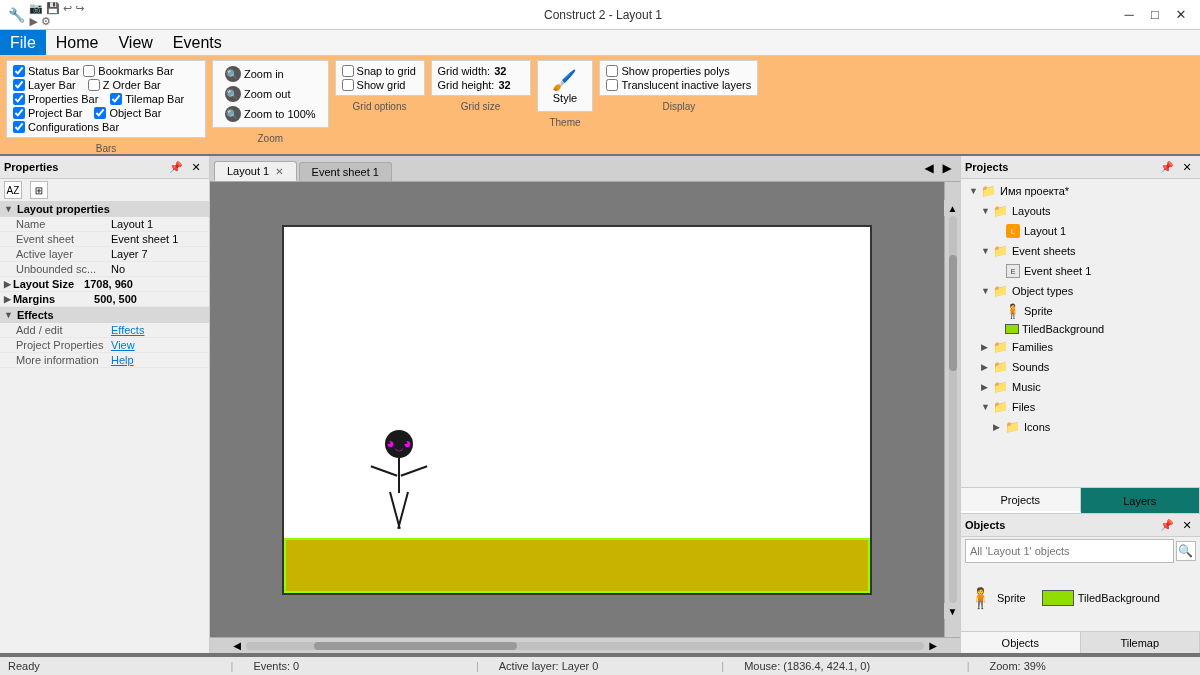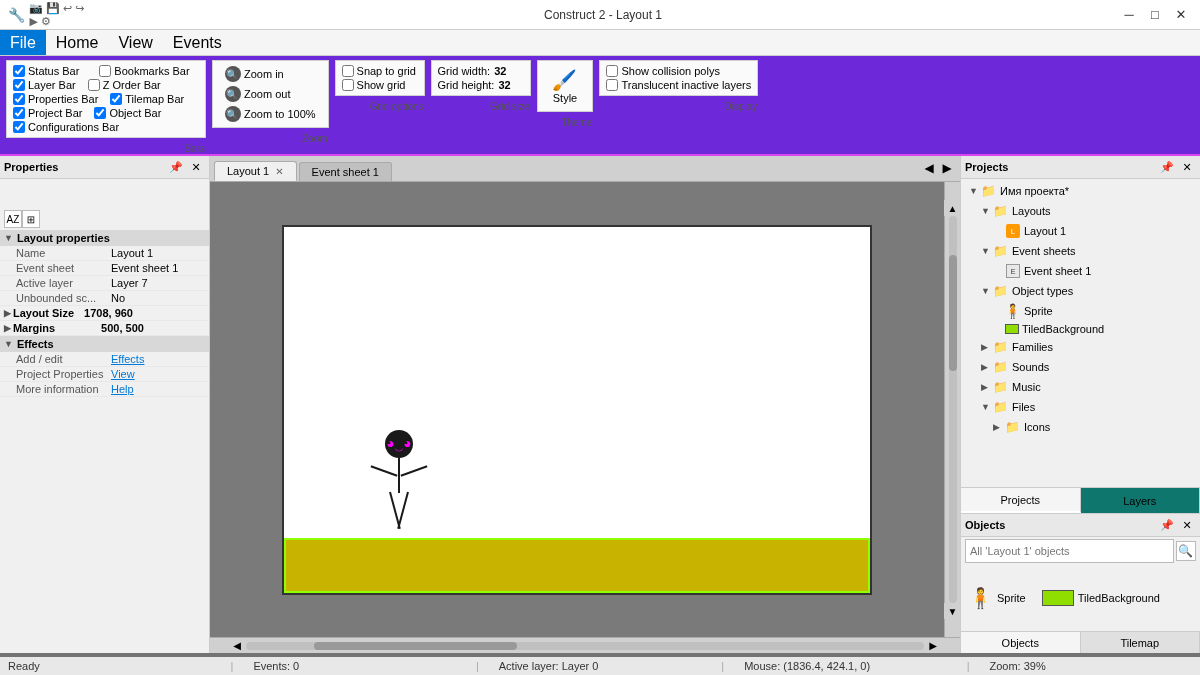--- a/index.html
+++ b/index.html
@@ -10,43 +10,43 @@
     #titlebar-title { flex: 1; text-align: center; font-size: 12px; color: #333; }
     #titlebar-controls { display: flex; gap: 4px; }
     .title-btn { width: 22px; height: 22px; border: none; background: transparent; cursor: pointer; font-size: 13px; display: flex; align-items: center; justify-content: center; color: #333; }
 
     
     #menubar { height: 26px; background: #f5f5f5; display: flex; align-items: center; border-bottom: 1px solid #ccc; }
     .menu-item { padding: 8px 10px; height: 100%; display: flex; align-items: center; cursor: pointer; font-size: 16px; }
     .menu-item.active { background: #0078d7; color: #fff; }
 
     
-    #ribbon { height: 100px; background: #6d28d9; border-bottom: 2px solid #d946ef; display: flex; flex-direction: column; }
+    #ribbon { height: 100px; background: #fdba74; border-bottom: 2px solid #737373; display: flex; flex-direction: column; }
     #ribbon-content { flex: 1; display: flex; align-items: flex-start; padding: 4px 4px 0 4px; gap: 2px; }
     .ribbon-group { border: 1px solid #d0d0d0; margin: 0 2px; padding: 4px 6px; display: flex; flex-direction: column; gap: 2px; background: #fafafa; min-width: 60px; position: relative; }
-    .ribbon-group-label { position: absolute; bottom: -17px; left: 0; right: 0; text-align: right; font-size: 10px; color: #555; }
+    .ribbon-group-label { position: absolute; bottom: -17px; left: 0; right: 0; text-align: center; font-size: 10px; color: #555; }
     .ribbon-row { display: flex; align-items: center; gap: 4px; white-space: nowrap; font-size: 11px; }
     .checkbox-wrap { display: flex; align-items: center; gap: 3px; }
     .checkbox-wrap input[type=checkbox] { width: 12px; height: 12px; }
     .zoom-btn { display: flex; align-items: center; gap: 3px; padding: 1px 6px; background: transparent; border: none; cursor: pointer; font-size: 11px; }
     .zoom-icon { width: 16px; height: 16px; background: #555; border-radius: 50%; display: inline-flex; align-items: center; justify-content: center; color: #fff; font-size: 10px; font-weight: bold; }
     .style-btn { display: flex; flex-direction: column; align-items: center; padding: 2px 8px; cursor: pointer; border: 1px solid transparent; }
     .style-icon { font-size: 20px; }
 
     
     #main { display: flex; height: calc(675px - 30px - 26px - 100px - 22px); }
 
     
     #left-panel { width: 210px; background: #f0f0f0; border-right: 1px solid #ccc; display: flex; flex-direction: column; }
     #props-header { background: #e8e8e8; border-bottom: 1px solid #ccc; padding: 2px 4px; display: flex; align-items: center; justify-content: space-between; }
     #props-title { font-size: 11px; font-weight: bold; }
     #props-toolbar { display: flex; gap: 2px; }
     .props-btn { width: 18px; height: 18px; border: none; background: transparent; cursor: pointer; font-size: 11px; display: flex; align-items: center; justify-content: center; }
     #props-content { flex: 1; overflow-y: auto; }
-    .props-sort-row { display: flex; gap: 0; padding: 2px 4px; align-items: center; margin-top: 29px; }
+    .props-sort-row { display: flex; gap: 8px; padding: 2px 4px; align-items: center; }
     .sort-btn { width: 18px; height: 18px; border: 1px solid #bbb; background: #fff; cursor: pointer; font-size: 10px; display: flex; align-items: center; justify-content: center; }
     .props-section-header { background: #d8d8d8; padding: 2px 4px; font-size: 11px; font-weight: bold; display: flex; align-items: center; gap: 4px; }
     .props-row { display: flex; padding: 1px 4px 1px 16px; border-bottom: 1px solid #e8e8e8; }
     .props-label { width: 95px; color: #555; font-size: 11px; flex-shrink: 0; }
     .props-value { flex: 1; font-size: 11px; color: #000; }
     .props-link { color: #0078d7; text-decoration: underline; cursor: pointer; font-size: 11px; }
     .props-expand { display: flex; align-items: center; gap: 2px; padding: 1px 4px; font-size: 11px; font-weight: bold; cursor: pointer; border-bottom: 1px solid #e8e8e8; }
     .expand-icon { font-size: 9px; color: #555; }
 
     
@@ -140,21 +140,21 @@
 
 <div id="ribbon">
   <div id="ribbon-content">
 
     <div class="ribbon-group" style="min-width:200px;">
       <div class="ribbon-row">
         <div class="checkbox-wrap">
           <input type="checkbox" checked="" style="">
           <span>Status Bar</span>
         </div>
-        <div class="checkbox-wrap" style="margin-left:16px;justify-content:space-between;">
+        <div class="checkbox-wrap" style="margin-left:0;justify-content:space-between;">
           <input type="checkbox" style="">
           <span>Bookmarks Bar</span>
         </div>
       </div>
       <div class="ribbon-row">
         <div class="checkbox-wrap">
           <input type="checkbox" checked="" style="">
           <span>Layer Bar</span>
         </div>
         <div class="checkbox-wrap" style="margin-left:8px;">
@@ -240,21 +240,21 @@
         <span class="style-icon">🖌️</span>
         <span>Style</span>
       </div>
       <span class="ribbon-group-label">Theme</span>
     </div>
 
     <div class="ribbon-group" style="min-width:150px;">
       <div class="ribbon-row">
         <div class="checkbox-wrap">
           <input type="checkbox" style="">
-          <span>Show collision polys</span>
+          <span>Show properties polys</span>
         </div>
       </div>
       <div class="ribbon-row">
         <div class="checkbox-wrap">
           <input type="checkbox" style="">
           <span>Translucent inactive layers</span>
         </div>
       </div>
       <span class="ribbon-group-label">Display</span>
     </div>
@@ -297,21 +297,21 @@
         <span class="props-value">No</span>
       </div>
       <div class="props-expand">
         <span class="expand-icon">▶</span>
         <span>Layout Size</span>
         <span style="margin-left:8px;">1708, 960</span>
       </div>
       <div class="props-expand">
         <span class="expand-icon">▶</span>
         <span>Margins</span>
-        <span style="margin-left:7px;padding-left:37px;">500, 500</span>
+        <span style="margin-left:0;padding-left:37px;">500, 500</span>
       </div>
       <div class="props-section-header">
         <span class="expand-icon">▼</span>
         <span>Effects</span>
       </div>
       <div class="props-row">
         <span class="props-label">Add / edit</span>
         <a class="props-link">Effects</a>
       </div>
       <div class="props-row">

